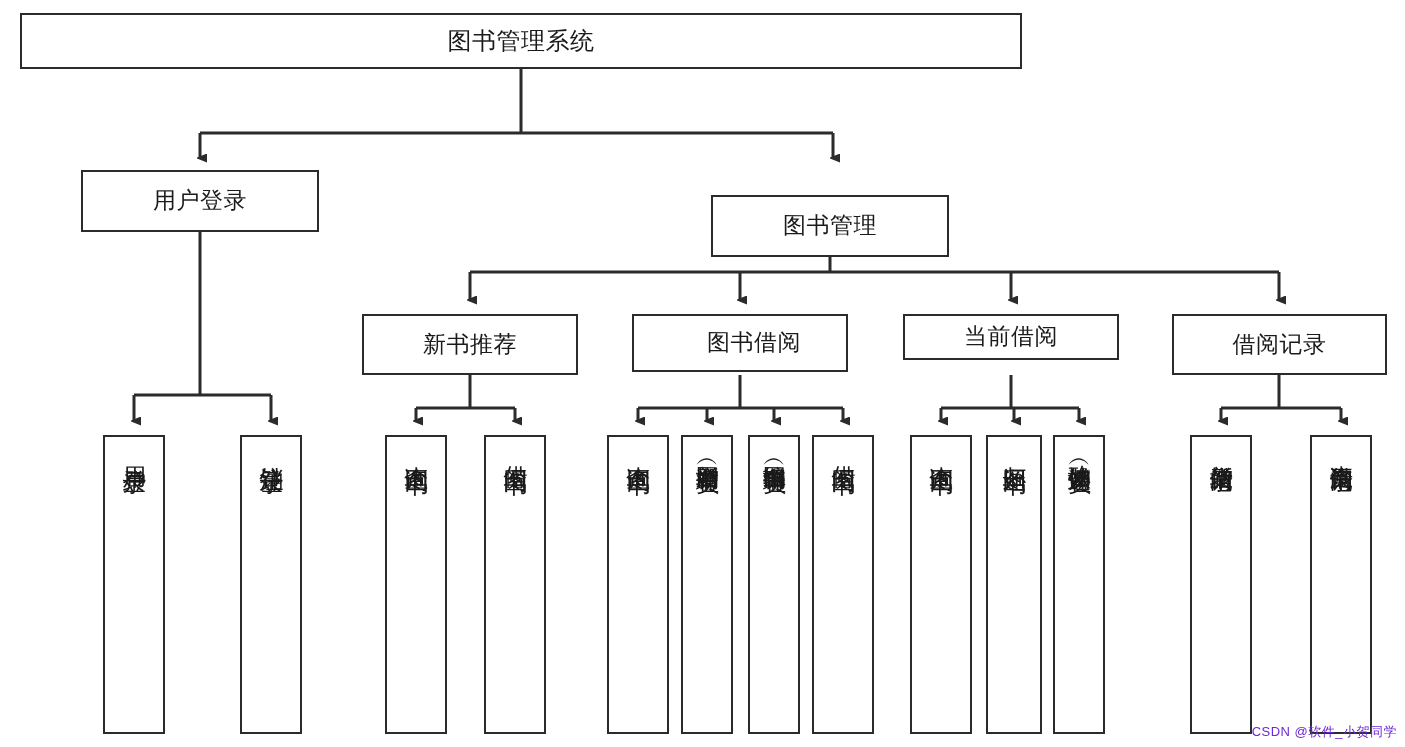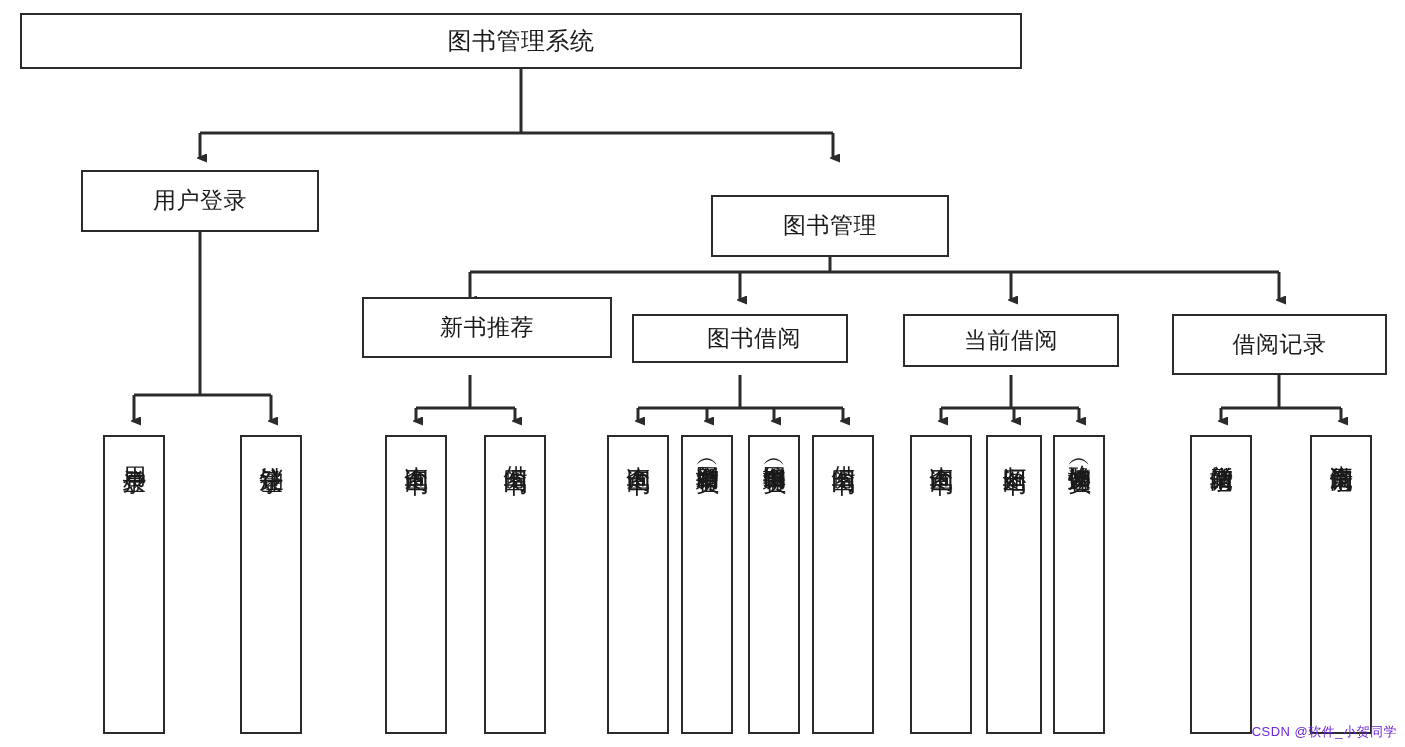--- a/index.html
+++ b/index.html
@@ -136,27 +136,27 @@
     <span class="label">图书管理系统</span>
   </div>
 
   <div class="node mid horizontal" style="left: 81px; top: 170px; width: 238px; height: 62px;">
     <span class="label">用户登录</span>
   </div>
   <div class="node mid horizontal" style="left: 711px; top: 170px; width: 238px; height: 62px; margin-top: 25px;">
     <span class="label">图书管理</span>
   </div>
 
-  <div class="node mid horizontal" style="left: 362px; top: 297px; width: 250px; height: 61px;">
+  <div class="node mid horizontal" style="left: 362px; top: 314px; width: 216px; height: 61px;">
     <span class="label">新书推荐</span>
   </div>
-  <div class="node mid horizontal" style="left: 632px; top: 314px; width: 216px; height: 49px; padding-left: 28px;">
+  <div class="node mid horizontal" style="left: 632px; top: 314px; width: 216px; height: 58px; padding-left: 28px;">
     <span class="label">图书借阅</span>
   </div>
-  <div class="node mid horizontal" style="left: 903px; top: 314px; width: 216px; height: 53px;">
+  <div class="node mid horizontal" style="left: 903px; top: 314px; width: 216px; height: 46px;">
     <span class="label">当前借阅</span>
   </div>
   <div class="node mid horizontal" style="left: 1172px; top: 314px; width: 215px; height: 61px;">
     <span class="label">借阅记录</span>
   </div>
 
   <div class="node leaf" style="left: 103px; top: 435px; width: 62px; height: 299px;">
     <span class="label">用户登录</span>
   </div>
   <div class="node leaf" style="left: 240px; top: 435px; width: 62px; height: 299px;">

